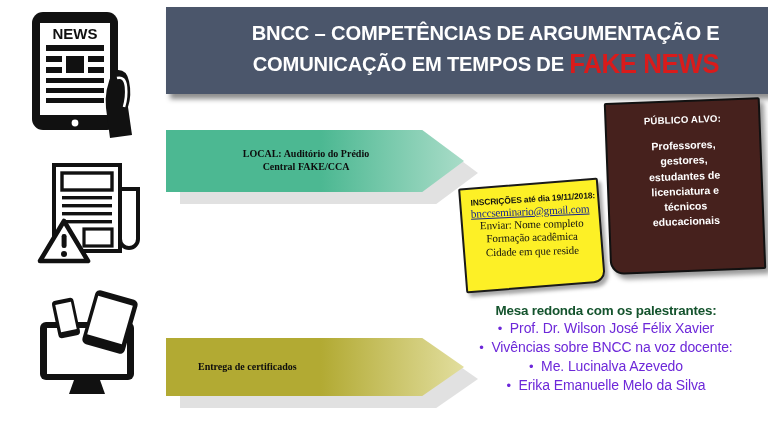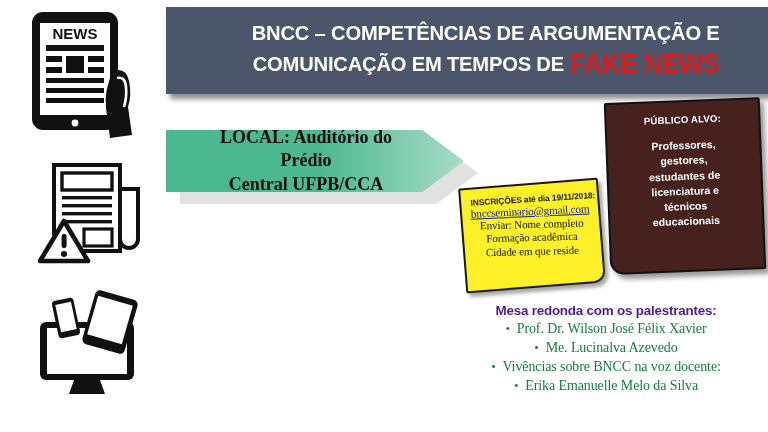--- a/index.html
+++ b/index.html
@@ -67,21 +67,21 @@
     opacity: 0.30;
   }
   .arrow-txt {
     position: relative;
     z-index: 2;
     width: 248px;
     padding-left: 32px;
     font-family: "Liberation Serif", serif;
     font-weight: bold;
     color: #0d0d0d;
-    font-size: 18px;
+    font-size: 10px;
     line-height: 1.28;
   }
   .a-center { text-align: center; }
   .a-left   { text-align: left; }
 
   .w1 { top: 0;   height: 62px; }
   .w2 { top: 76px; height: 48px; }
   .w3 { top: 138px; height: 58px; }
   .w4 { top: 208px; height: 58px; }
   .w1 .arrow, .w1 .arrow-shadow { height: 62px; }
@@ -166,28 +166,28 @@
   .speakers {
     position: absolute;
     left: 448px; top: 303px;
     width: 316px;
     text-align: center;
   }
   .sp-title {
     font-family: "Liberation Sans", sans-serif;
     font-weight: bold;
     font-size: 13.4px;
-    color: #4c1d95;
+    color: #14532d;
     margin-bottom: 1px;
     letter-spacing: -0.2px;
   }
   .sp-item {
-    font-family: Liberation Serif, serif;
+    font-family: Liberation Sans, sans-serif;
     font-size: 14px;
-    color: #15803d;
+    color: #6d28d9;
     line-height: 1.36;
     white-space: nowrap;
     letter-spacing: -0.1px;
   }
   .sp-item .bul { font-size: 13px; }
 </style>
 </head>
 <body>
 
 <div class="poster">
@@ -248,27 +248,35 @@
     <div class="banner-line l2"><span>COMUNICAÇÃO EM TEMPOS DE </span><span class="fake">FAKE NEWS</span></div>
   </div>
 
   <div class="arrows">
 
     <div class="arrow-wrap w1">
       <div class="arrow-shadow" style="background:#9a9a9a"></div>
       <div class="arrow" style="background:linear-gradient(to right,#4cb892 0%,#4cb892 52%,#a9dcc8 100%)">
         <div class="arrow-txt a-center">
           <div>LOCAL: Auditório do Prédio</div>
-          <div>Central UFPB/CCA</div>
+          <div>Central FAKE/CCA</div>
         </div>
       </div>
     </div>
 
 
 
+    <div class="arrow-wrap w4">
+      <div class="arrow-shadow" style="background:#9a9a9a"></div>
+      <div class="arrow" style="background:linear-gradient(to right,#b2aa33 0%,#b2aa33 52%,#e2de9e 100%)">
+        <div class="arrow-txt a-left">
+          <div>Entrega de certificados</div>
+        </div>
+      </div>
+    </div>
   </div>
 
   <div class="note-dark">
     <div class="nd-head">PÚBLICO ALVO:</div>
     <div class="nd-body">
       <div>Professores,</div>
       <div>gestores,</div>
       <div>estudantes de</div>
       <div>licenciatura e</div>
       <div>técnicos</div>
@@ -282,18 +290,18 @@
       <div class="ny-mail">bnccseminario@gmail.com</div>
       <div class="ny-line">Enviar: Nome completo</div>
       <div class="ny-line">Formação acadêmica</div>
       <div class="ny-line">Cidade em que reside</div>
     </div>
   </div>
 
   <div class="speakers">
     <div class="sp-title">Mesa redonda com os palestrantes:</div>
     <div class="sp-item"><span class="bul">•</span>&nbsp;&nbsp;<span>Prof. Dr. Wilson José Félix Xavier</span></div>
+    <div class="sp-item"><span class="bul">•</span>&nbsp;&nbsp;<span>Vivências sobre BNCC na voz docente:</span></div>
     <div class="sp-item"><span class="bul">•</span>&nbsp;&nbsp;<span>Me. Lucinalva Azevedo</span></div>
-    <div class="sp-item"><span class="bul">•</span>&nbsp;&nbsp;<span>Vivências sobre BNCC na voz docente:</span></div>
     <div class="sp-item"><span class="bul">•</span>&nbsp;&nbsp;<span>Erika Emanuelle Melo da Silva</span></div>
   </div>
 
 </div>
 
 </body></html>

